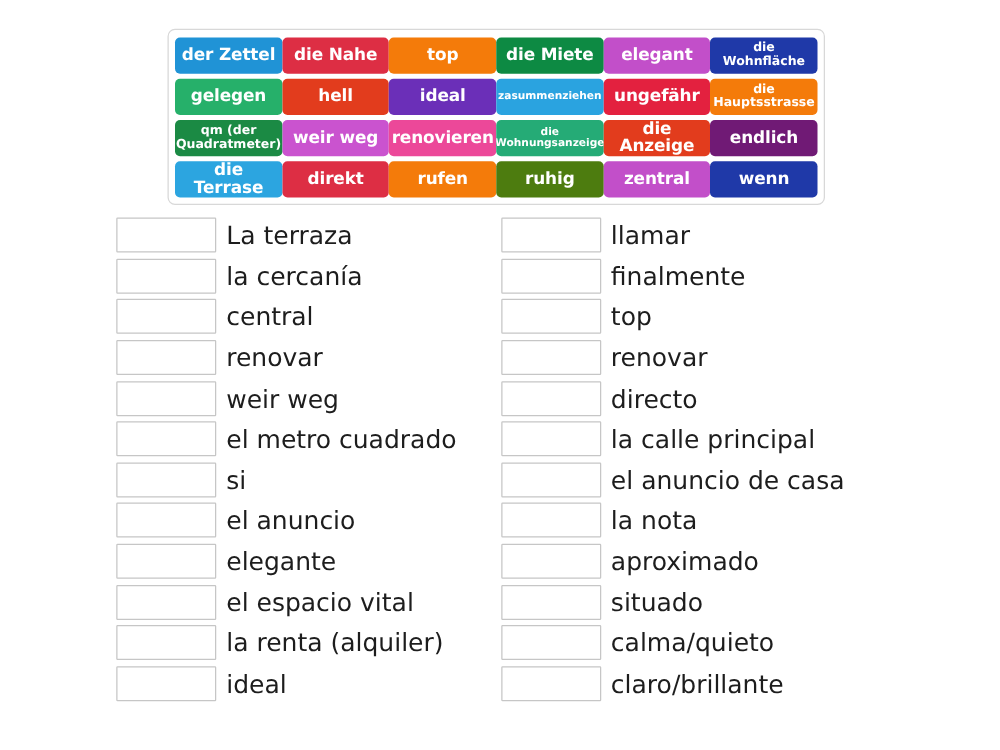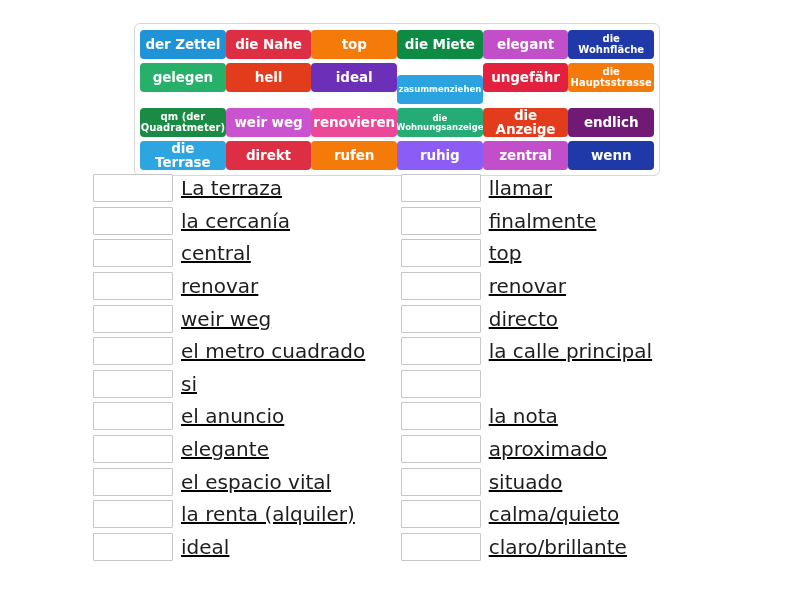--- a/index.html
+++ b/index.html
@@ -56,21 +56,20 @@
   .tile.xs   { font-size: 8.5px; letter-spacing: 0; }
   .tile.md   { font-size: 13.5px; }
 
   
   #answers {
     position: absolute;
     left: 0;
     top: 172px;
     width: 720px;
     display: flex;
-    text-decoration: underline;
   }
   .answer-col {
     display: flex;
     flex-direction: column;
   }
   #answer-col-left  { margin-left: 93px; width: 318px; }
   #answer-col-right { margin-left: 0px;  width: 330px; }
 
   .answer-row {
     display: flex;
@@ -103,40 +102,40 @@
       <div class="tile md" style="background: rgb(221, 46, 68);">die Nahe</div>
       <div class="tile md" style="background: rgb(244, 123, 10);">top</div>
       <div class="tile md" style="background: rgb(13, 138, 67);">die Miete</div>
       <div class="tile md" style="background: rgb(194, 79, 201);">elegant</div>
       <div class="tile sm" style="background: rgb(31, 57, 168);">die Wohnfläche</div>
     </div>
     <div class="tile-row">
       <div class="tile md" style="background: rgb(38, 176, 106);">gelegen</div>
       <div class="tile md" style="background: rgb(226, 60, 29);">hell</div>
       <div class="tile md" style="background: rgb(107, 47, 184);">ideal</div>
-      <div class="tile xs" style="background: rgb(42, 163, 224); margin-top: 12px;">zasummenziehen</div>
+      <div class="tile xs" style="background: rgb(42, 163, 224);">zasummenziehen</div>
       <div class="tile md" style="background: rgb(227, 33, 63);">ungefähr</div>
       <div class="tile sm" style="background: rgb(244, 123, 10);">die
 Hauptsstrasse</div>
     </div>
     <div class="tile-row">
       <div class="tile sm" style="background: rgb(27, 138, 68);">qm (der
 Quadratmeter)</div>
       <div class="tile md" style="background: rgb(202, 83, 207);">weir weg</div>
       <div class="tile md" style="background: #ec4899;">renovieren</div>
       <div class="tile xs" style="background: rgb(37, 171, 118);">die
 Wohnungsanzeige</div>
       <div class="tile md" style="background: rgb(226, 60, 29);">die Anzeige</div>
       <div class="tile md" style="background: #701a75;">endlich</div>
     </div>
     <div class="tile-row">
       <div class="tile md" style="background: rgb(44, 165, 224);">die Terrase</div>
       <div class="tile md" style="background: rgb(221, 46, 68);">direkt</div>
       <div class="tile md" style="background: rgb(244, 123, 10);">rufen</div>
-      <div class="tile md" style="background: #8b5cf6;">ruhig</div>
+      <div class="tile md" style="background: #4d7c0f;">ruhig</div>
       <div class="tile md" style="background: rgb(194, 79, 201);">zentral</div>
       <div class="tile md" style="background: rgb(31, 57, 168);">wenn</div>
     </div>
   </div>
 
 <div id="answers">
   <div class="answer-col" id="answer-col-left">
       <div class="answer-row">
         <div class="drop-box"></div>
         <div class="answer-text">La terraza</div>
@@ -206,20 +205,21 @@
       <div class="answer-row">
         <div class="drop-box"></div>
         <div class="answer-text">directo</div>
       </div>
       <div class="answer-row">
         <div class="drop-box"></div>
         <div class="answer-text">la calle principal</div>
       </div>
       <div class="answer-row">
         <div class="drop-box"></div>
+        <div class="answer-text">el anuncio de casa</div>
       </div>
       <div class="answer-row">
         <div class="drop-box"></div>
         <div class="answer-text">la nota</div>
       </div>
       <div class="answer-row">
         <div class="drop-box"></div>
         <div class="answer-text">aproximado</div>
       </div>
       <div class="answer-row">

